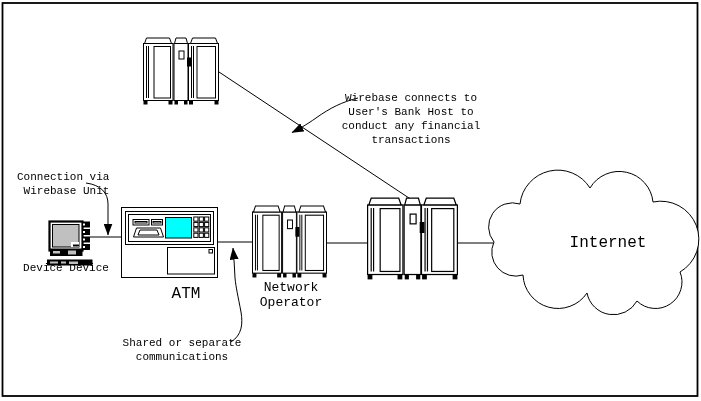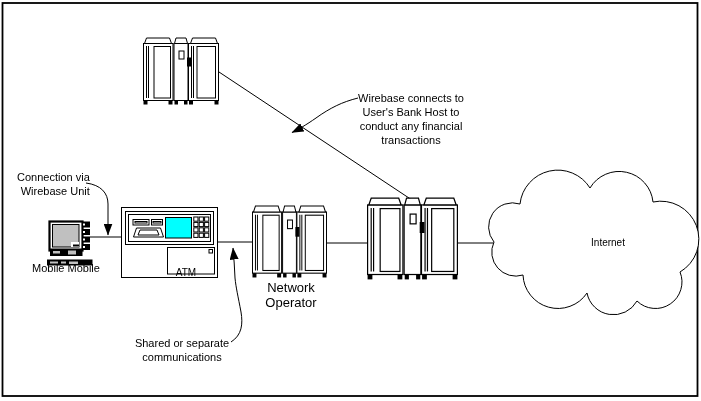--- a/index.html
+++ b/index.html
@@ -1,21 +1,21 @@
 <!DOCTYPE html>
 <html><head>
 <meta charset="utf-8">
 <style>
   html,body{margin:0;padding:0;background:#fff;}
   .canvas{position:relative;width:701px;height:401px;background:#fff;overflow:hidden;
           font-family:"Liberation Sans",sans-serif;color:#000;}
   .art{position:absolute;left:0;top:0;}
   .label{position:absolute;text-align:center;transform:translateX(-50%);
-         white-space:pre-line;font-size:13px;line-height:15px;}
-  .label.md{font-size:10px;line-height:14px;padding-left:32px;}
+         white-space:pre-line;font-size:13px;line-height:15px;font-family:Liberation Mono, monospace;}
+  .label.md{font-size:16px;line-height:14px;padding-left:32px;}
   .label.sm{font-size:11px;line-height:14px;}
   .label.leftalign{text-align:right;transform:none;}
 </style>
 </head>
 <body>
 
 <div class="canvas">
 
   <svg class="art" width="701" height="401" viewBox="0 0 701 401">
     <defs>
@@ -133,23 +133,23 @@
     </g>
 
     <g fill="none" stroke="#000" stroke-width="1">
       <path d="M358,98 C342,102 330,108 316,118 C306,125 299,129 292,132.5" marker-end="url(#arrow)"></path>
       <path d="M86,183 C101,185 108,193 108,204 L108,235" marker-end="url(#arrow)"></path>
       <path d="M231,342 C242,335 243,324 241,312 C238,296 236,288 235,278 C234.5,268 234,258 233,248" marker-end="url(#arrow)"></path>
     </g>
   </svg>
 
 
-  <div class="label sm" style="left:66px;top:261px;">Mobile Mobile</div>
+  <div class="label sm" style="left:66px;top:261px;">Device Device</div>
 
-  <div class="label md" style="left:170px;top:266px;">ATM</div>
+  <div class="label md" style="left:170px;top:287px;">ATM</div>
 
   <div class="label" style="left:291px;top:280px;">Network
 Operator</div>
 
 
   <div class="label md" style="left:592px;top:236px;">Internet</div>
 
   <div class="label sm leftalign" style="left:17px;top:170px;">Connection via
 Wirebase Unit</div>
 

